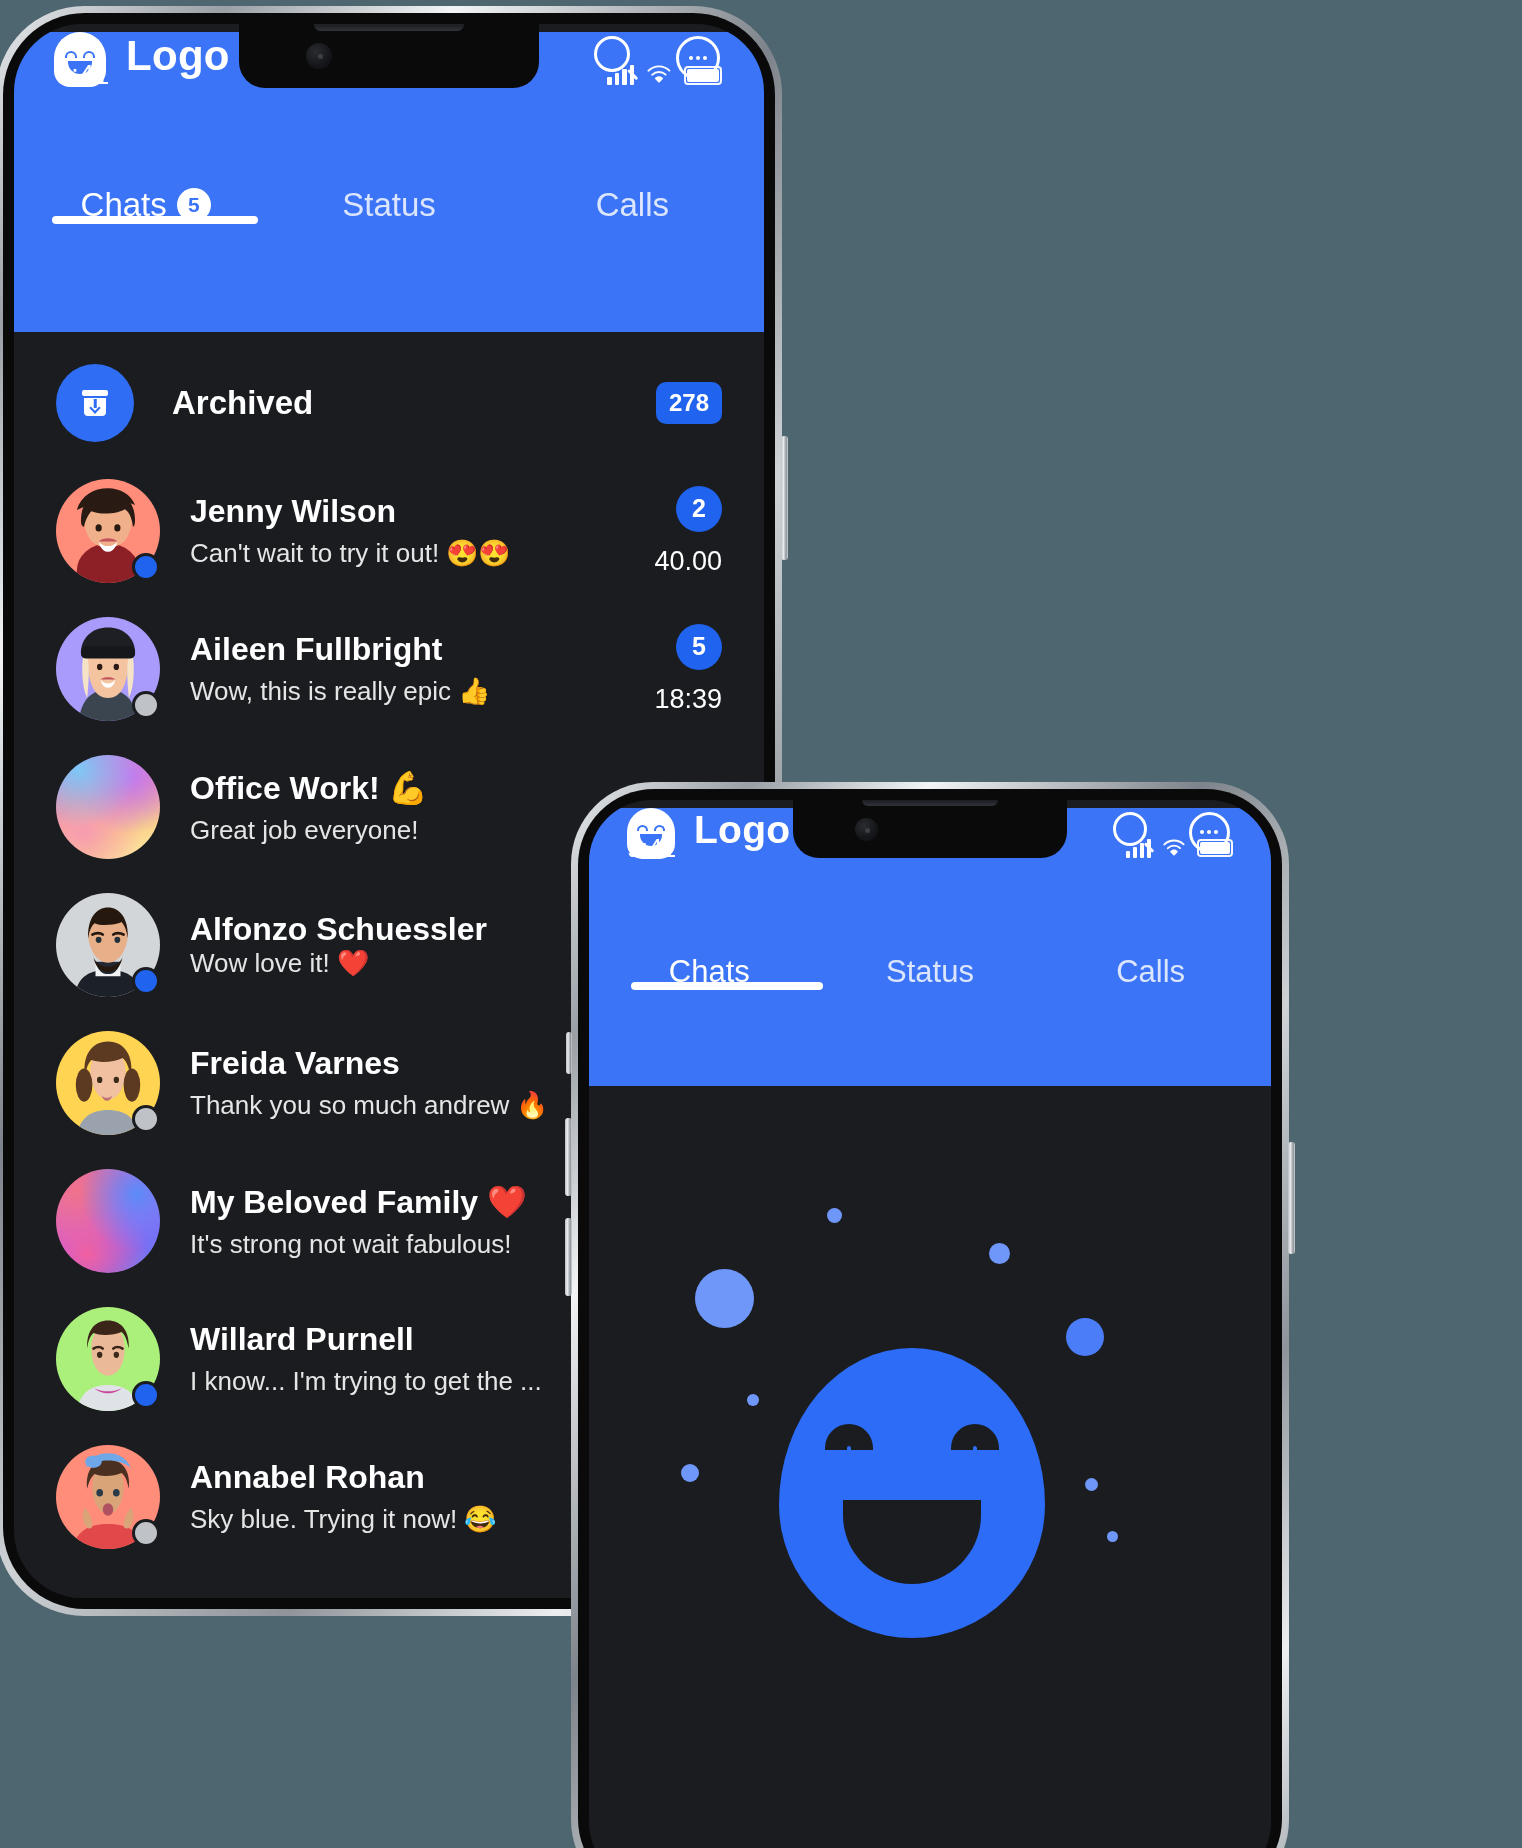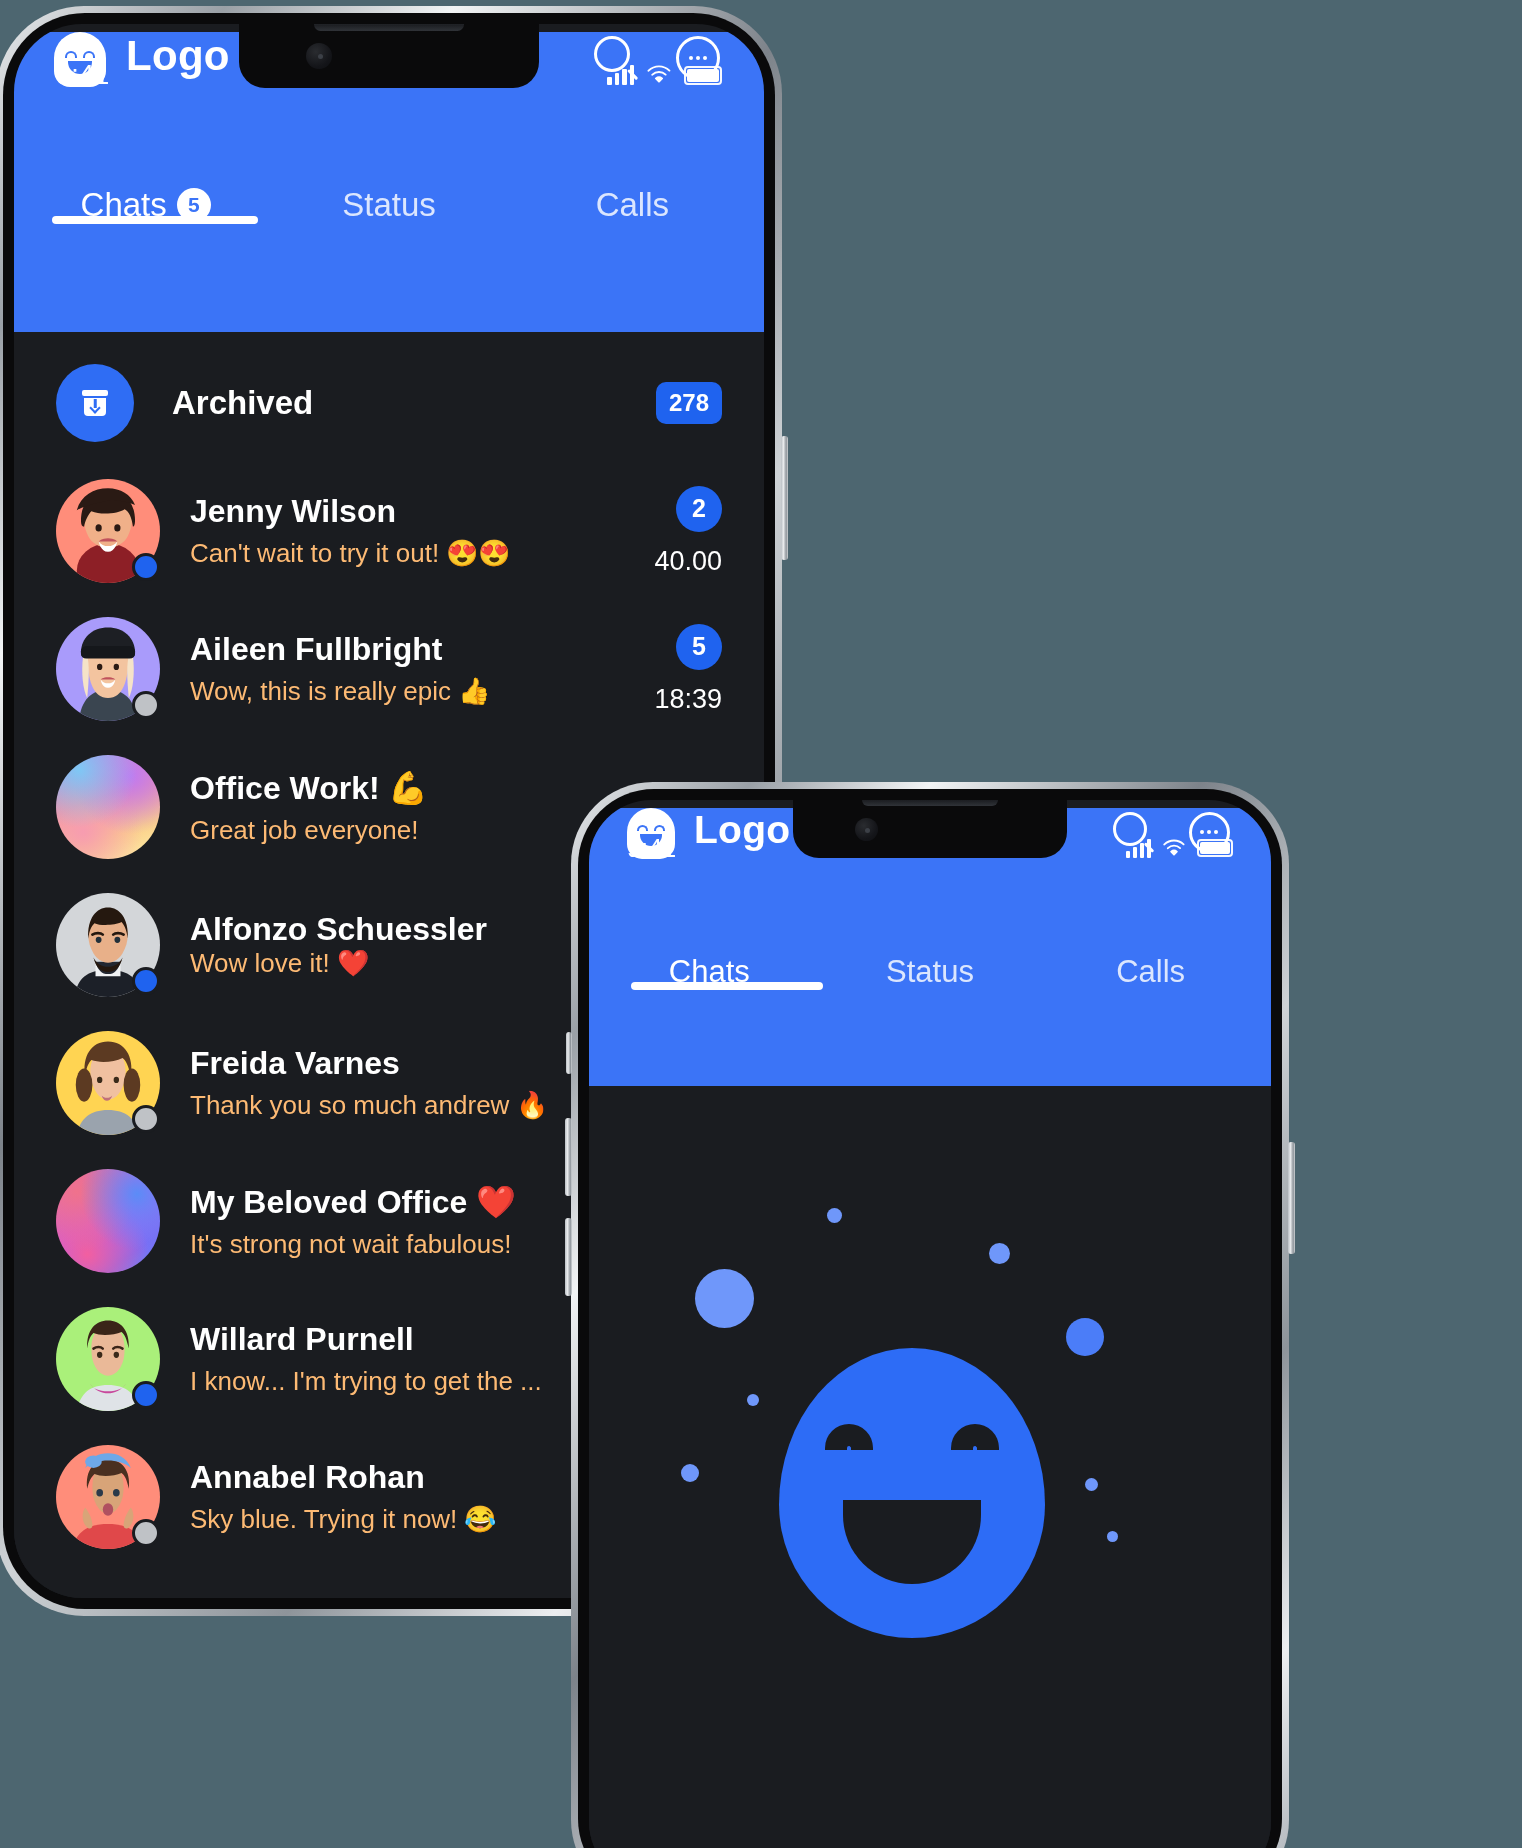--- a/index.html
+++ b/index.html
@@ -129,21 +129,21 @@
   .av { border-radius: 50%; overflow: hidden; position: relative; }
   .av .face { position: absolute; inset: 0; }
   .dot {
     position: absolute; right: 0px; bottom: 2px;
     border-radius: 50%; border: 3px solid #1a1c20;
   }
   .dot.online { background: #1f63ef; }
   .dot.offline { background: #bfc2c6; }
   .row-mid { flex: 1; min-width: 0; }
   .row-name { color:#fff; font-weight:700; white-space: nowrap; }
-  .row-msg { color:#fdba74; white-space: nowrap; overflow: hidden; }
+  .row-msg { color:#e5e5e5; white-space: nowrap; overflow: hidden; }
   .row-right { display:flex; flex-direction:column; align-items:flex-end; flex:none; }
   .unread {
     background:#1f63ef; color:#fff; border-radius:999px;
     display:flex; align-items:center; justify-content:center; font-weight:700;
   }
   .time { color:#fff; }
   .pill {
     background:#1f63ef; color:#fff; border-radius:10px;
     display:flex; align-items:center; justify-content:center; font-weight:700;
   }
@@ -409,21 +409,21 @@
 
         <div class="row" style="padding:17px 42px; gap:30px;">
           <div class="av-wrap">
             <div class="av" style="width:104px;height:104px;background:
                  radial-gradient(circle at 78% 24%, #5b8cf7 0%, transparent 50%),
                  radial-gradient(circle at 20% 22%, #f0728c 0%, transparent 52%),
                  radial-gradient(circle at 30% 82%, #f25fa0 0%, transparent 55%),
                  linear-gradient(145deg,#f2728e 0%,#c05cf0 46%,#7b6cf5 78%,#5f8cf8 100%);"></div>
           </div>
           <div class="row-mid">
-            <div class="row-name" style="font-size:32px; margin-bottom:8px;">My Beloved Office ❤️</div>
+            <div class="row-name" style="font-size:32px; margin-bottom:8px;">My Beloved Family ❤️</div>
             <div class="row-msg" style="font-size:26px;">It's strong not wait fabulous!</div>
           </div>
           <div class="row-right" style="gap:14px;">
             <span class="time" style="font-size:27px;"></span>
           </div>
         </div>
 
         <div class="row" style="padding:17px 42px; gap:30px;">
           <div class="av-wrap">
             <div class="av" style="width:104px;height:104px;background:#aaf07a;">

